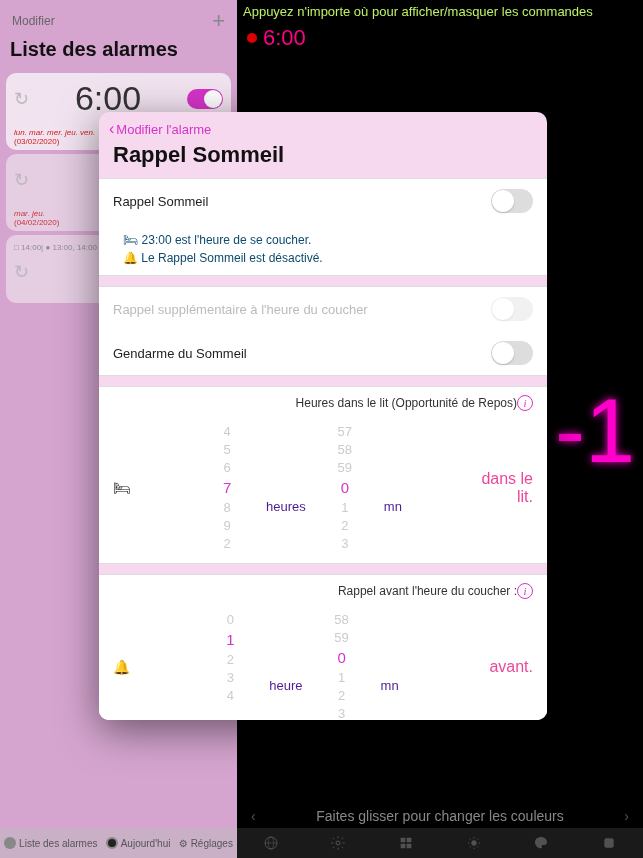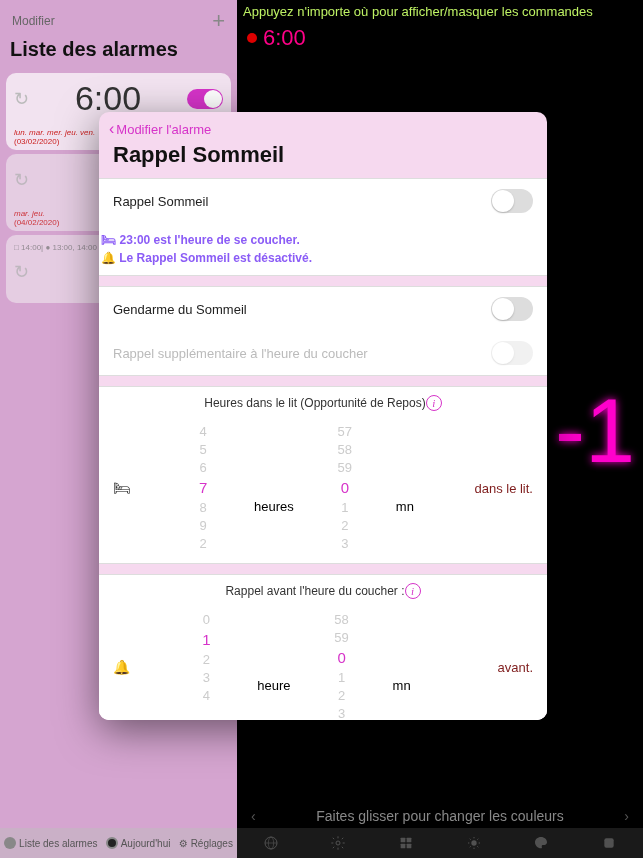--- a/index.html
+++ b/index.html
@@ -45,32 +45,32 @@
 .right-tabs .ricon { width: 16px; height: 16px; opacity: 0.5; }
 
 
 .modal { position: absolute; left: 99px; top: 112px; width: 448px; height: 608px; background: #f6d9ef; border-radius: 10px; box-shadow: 0 10px 40px rgba(0,0,0,0.5); overflow: hidden; }
 .modal-nav { display: flex; align-items: center; padding: 8px 10px 2px; color: #d633c9; font-size: 13px; }
 .modal-nav .chev { font-size: 16px; margin-right: 2px; }
 .modal-title { font-size: 22px; font-weight: 700; padding: 2px 14px 10px; color: #111; }
 .section { background: #fff; border-top: 0.5px solid #ddd; border-bottom: 0.5px solid #ddd; margin-bottom: 10px; }
 .row { display: flex; align-items: center; justify-content: space-between; padding: 10px 14px; font-size: 13px; color: #222; }
 .row.disabled { color: #bbb; }
-.info-row { padding: 8px 2px; font-size: 12px; color: #8b5cf6; line-height: 1.5; font-weight: bold; }
+.info-row { padding: 8px 24px; font-size: 12px; color: #0c4a6e; line-height: 1.5; }
 .toggle { width: 42px; height: 24px; border-radius: 12px; background: #ddd; position: relative; }
 .toggle .knob { width: 22px; height: 22px; background: #fff; border-radius: 50%; position: absolute; left: 1px; top: 1px; box-shadow: 0 1px 2px rgba(0,0,0,0.2); }
-.header-row { padding: 8px 14px; font-size: 12px; color: #333; background: #fff; display: flex; justify-content: center; align-items: center; }
+.header-row { padding: 8px 14px; font-size: 12px; color: #333; background: #fff; display: flex; justify-content: flex-end; align-items: center; }
 .info-icon { width: 16px; height: 16px; border: 1.5px solid #d633c9; border-radius: 50%; color: #d633c9; font-size: 11px; text-align: center; line-height: 14px; font-style: italic; font-family: serif; }
 .picker { background: #fff; display: flex; align-items: center; padding: 4px 14px 10px; position: relative; }
 .picker-icon { font-size: 14px; width: 20px; }
 .picker-col { width: 70px; text-align: center; }
 .picker-col .opt { color: #ccc; font-size: 13px; line-height: 18px; }
 .picker-col .sel { color: #d633c9; font-size: 15px; font-weight: 500; line-height: 22px; }
-.picker-label { color: #000000; font-size: 13px; align-self: center; margin: 0 16px; padding-top: 36px; }
-.picker-suffix { font-size: 13px; color: #7f1d1d; width: 68px; text-align: right; }
+.picker-label { color: #4c1d95; font-size: 13px; align-self: center; margin: 0 4px; padding-top: 36px; }
+.picker-suffix { font-size: 16px; color: #ec4899; width: 68px; text-align: right; }
 .picker-row-wrap { display: flex; align-items: flex-start; }
 </style>
 </head>
 <body>
 
 <div class="left-panel">
   <div class="left-header">
     <span class="modifier">Modifier</span>
     <span class="plus">+</span>
   </div>
@@ -184,29 +184,29 @@
           <div class="knob"></div>
         </div>
     </div>
     <div class="info-row">
       <div>🛏 <span>23:00 est l'heure de se coucher.</span></div>
       <div>🔔 <span>Le Rappel Sommeil est désactivé.</span></div>
     </div>
   </div>
 
   <div class="section">
+    <div class="row disabled">
+      <span>Rappel supplémentaire à l'heure du coucher</span>
+      <div class="toggle" style="opacity:0.4">
+          <div class="knob"></div>
+        </div>
+    </div>
     <div class="row">
       <span>Gendarme du Sommeil</span>
       <div class="toggle">
-          <div class="knob"></div>
-        </div>
-    </div>
-    <div class="row disabled">
-      <span>Rappel supplémentaire à l'heure du coucher</span>
-      <div class="toggle" style="opacity:0.4">
           <div class="knob"></div>
         </div>
     </div>
   </div>
 
   <div class="section" style="margin-bottom:10px">
     <div class="header-row">
       <span>Heures dans le lit (Opportunité de Repos)</span>
       <span class="info-icon">i</span>
     </div>

